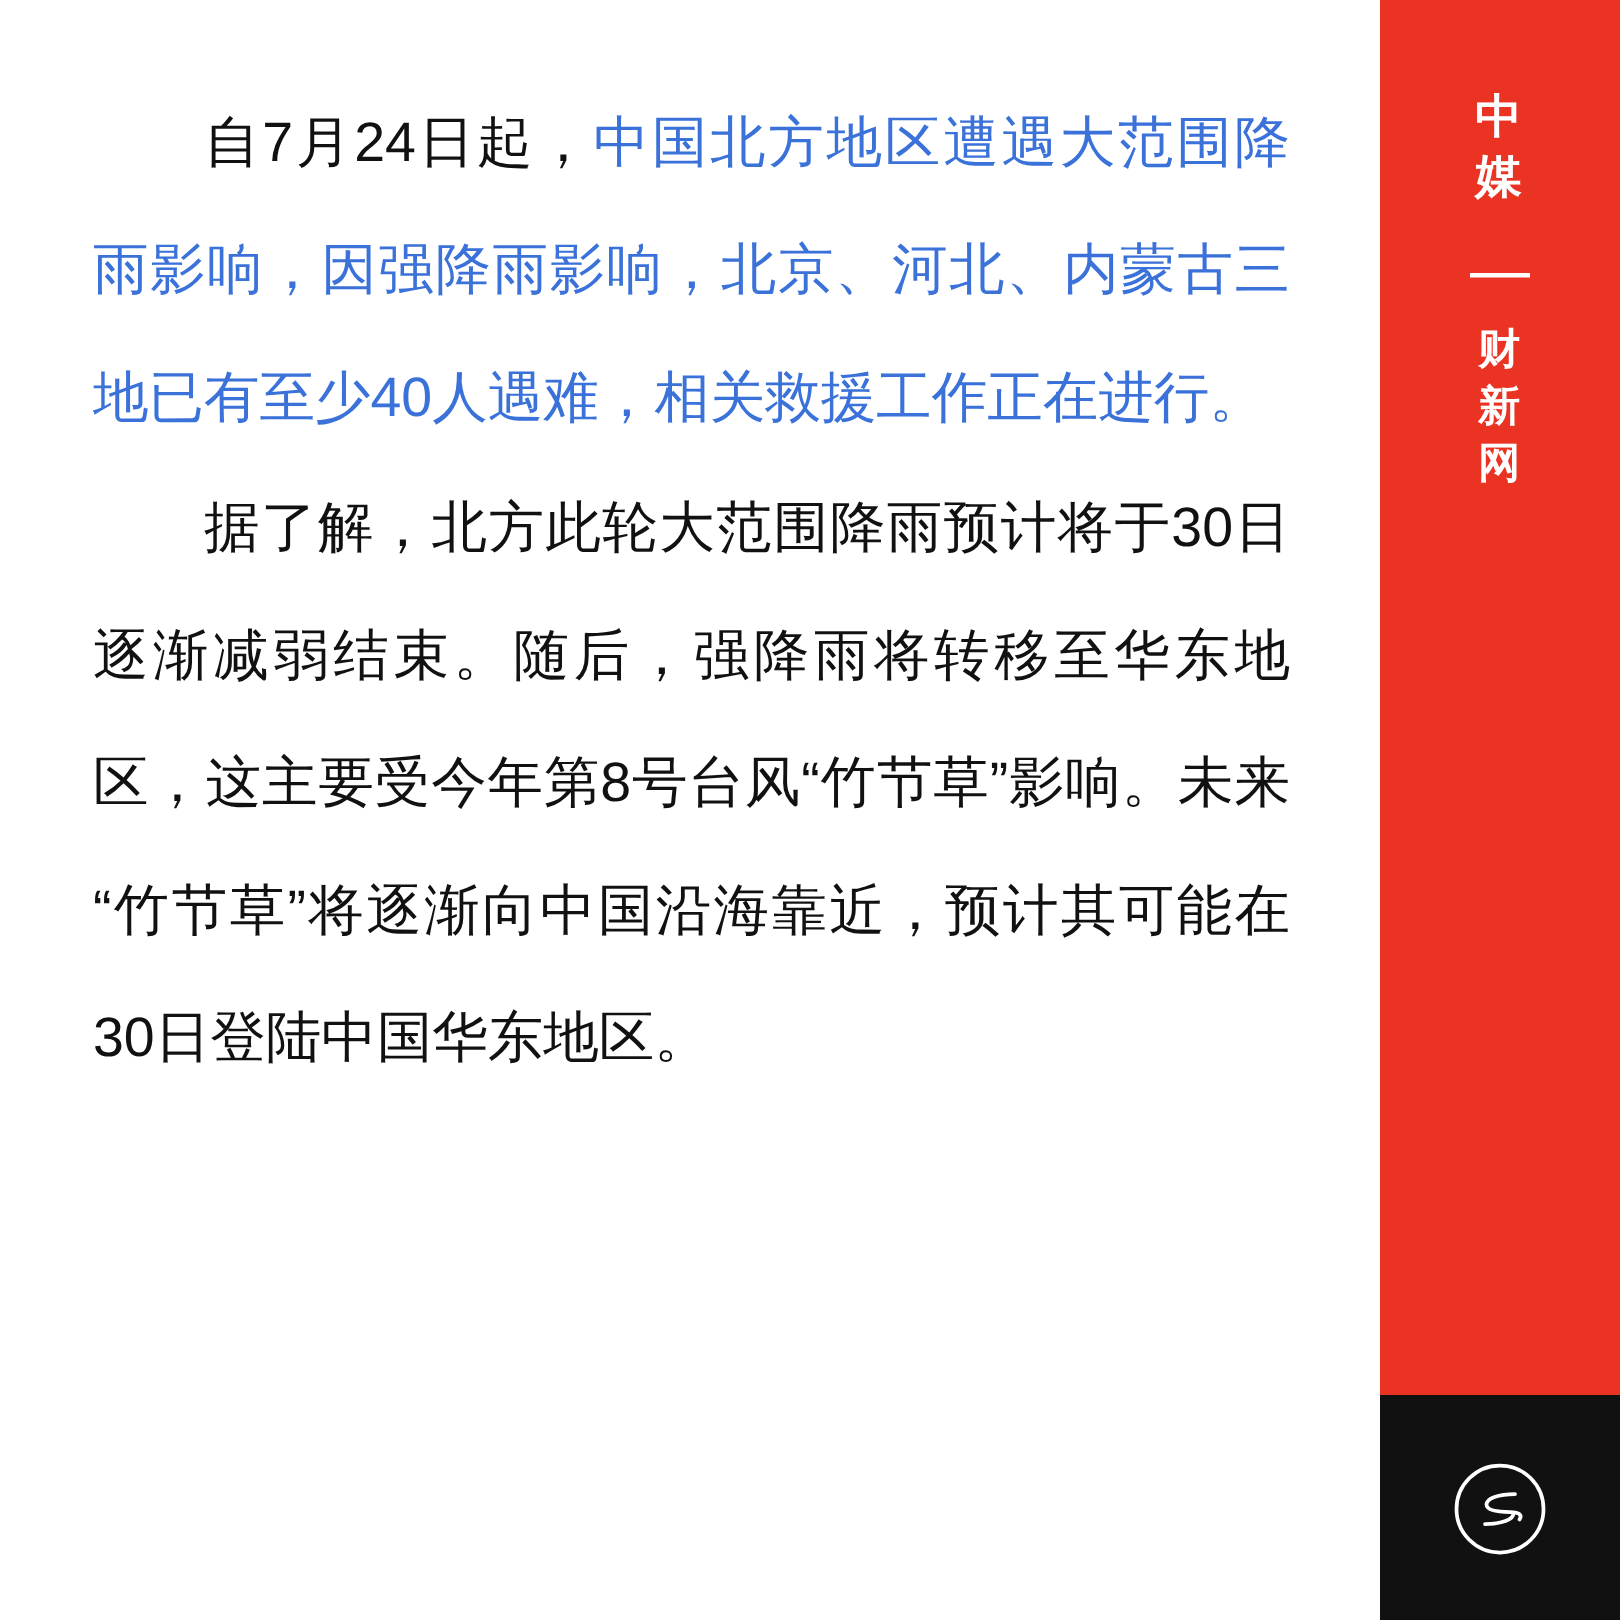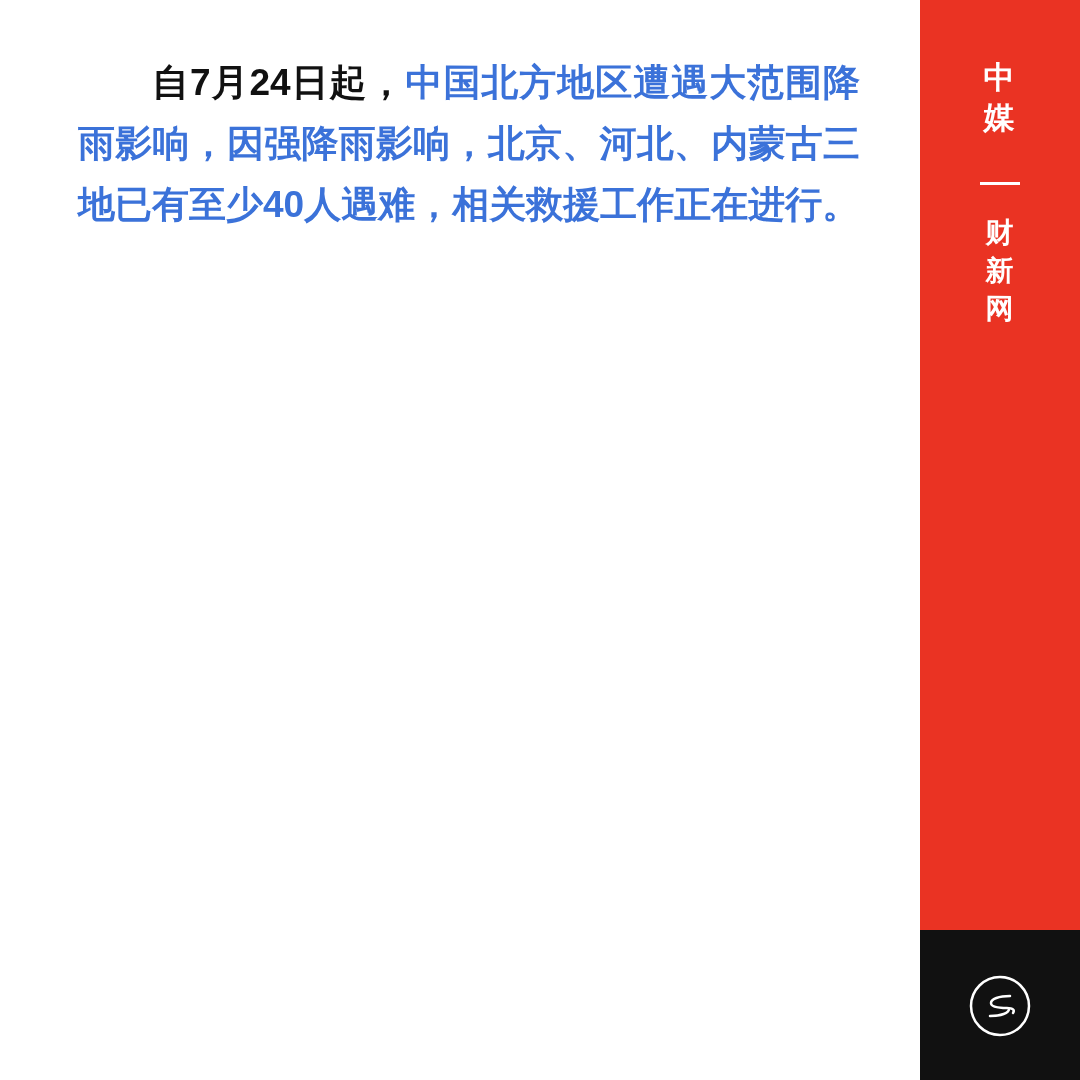--- a/index.html
+++ b/index.html
@@ -25,27 +25,27 @@
     position: absolute;
     left: 0;
     top: 0;
     width: 920px;
     height: 1080px;
     box-sizing: border-box;
     padding: 52px 60px 40px 62px;
     background: #ffffff;
   }
   .para {
-    margin: 0 0 2px 16px;
+    margin: 0 0 2px 0;
     font-size: 37px;
-    line-height: 61px;
+    line-height: 85px;
     color: #111111;
     text-indent: 74px;
     letter-spacing: 0px;
-    font-weight: 700;
+    font-weight: 400;
     text-align: justify;
     text-justify: inter-ideograph;
   }
   .hl {
     color: #3b72d9;
   }
 
   
   .rail {
     position: absolute;
@@ -118,20 +118,21 @@
     height: 62px;
   }
 </style>
 </head>
 <body>
 
 <div class="page">
 
   <div class="article">
     <p class="para" id="p1"><span>自7月24日起，</span><span class="hl">中国北方地区遭遇大范围降雨影响，因强降雨影响，北京、河北、内蒙古三地已有至少40人遇难，相关救援工作正在进行。</span></p>
+    <p class="para" id="p3"><span>据了解，北方此轮大范围降雨预计将于30日逐渐减弱结束。随后，强降雨将转移至华东地区，这主要受今年第8号台风“竹节草”影响。未来“竹节草”将逐渐向中国沿海靠近，预计其可能在30日登陆中国华东地区。</span></p>
   </div>
 
   <div class="rail">
     <div class="rail-top"></div>
     <div class="rail-bottom"></div>
 
     <div class="rail-brand">
       <span>中</span>
       <span>媒</span>
     </div>

